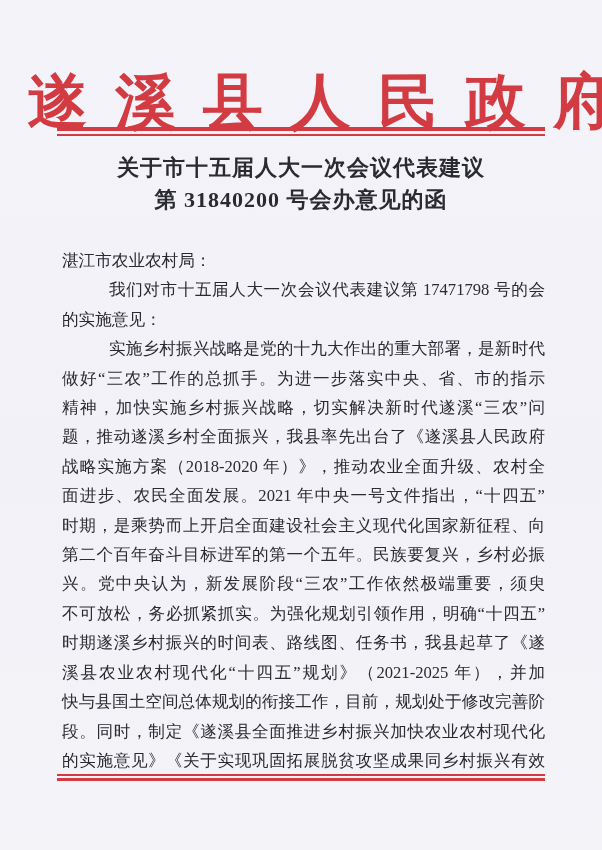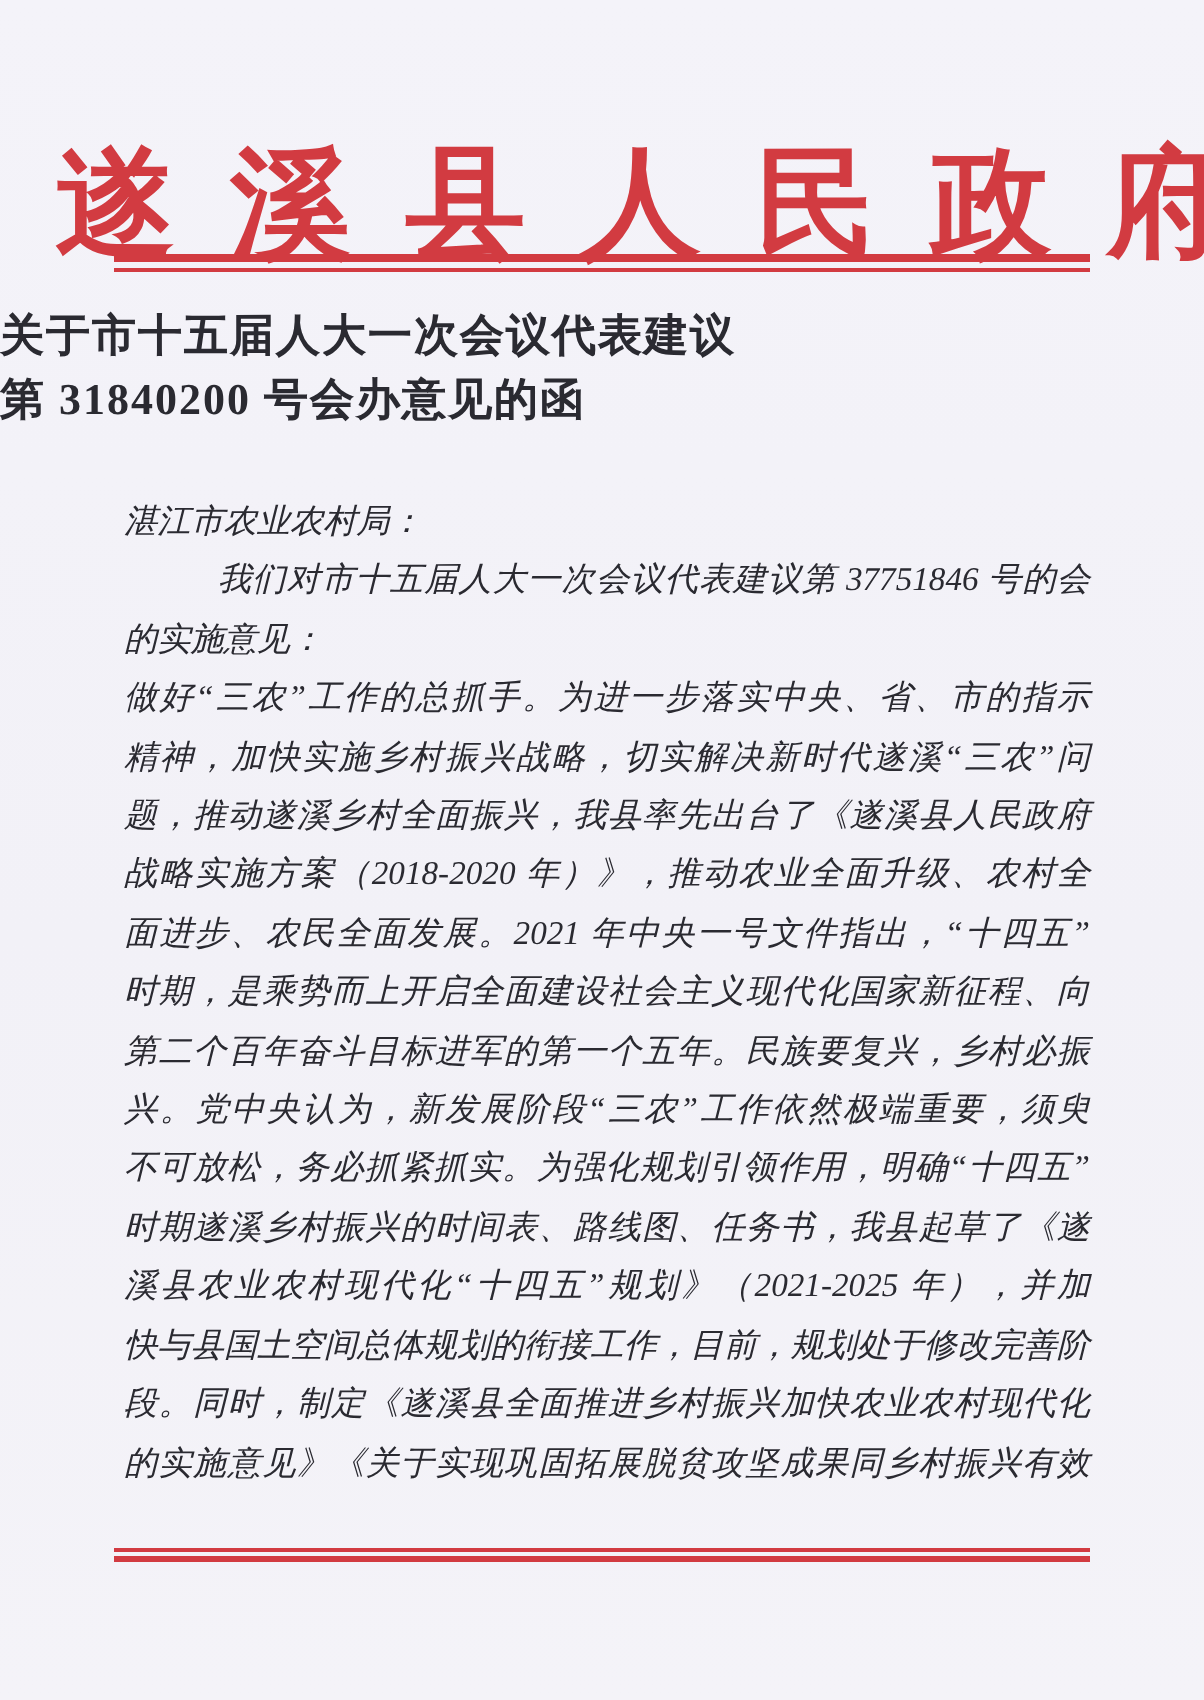--- a/index.html
+++ b/index.html
@@ -27,52 +27,54 @@
     border-top:4px solid var(--accent,#d23b41);
     border-bottom:2px solid var(--accent,#d23b41);
   }
   .rule-foot {
     top:774px; height:2px;
     border-top:2px solid var(--accent,#d23b41);
     border-bottom:3px solid var(--accent,#d23b41);
   }
   .doc-title {
     position:absolute; top:152px; left:0; right:0;
+    text-align:center;
     font-weight:bold;
     font-size:22px; line-height:32px;
     letter-spacing:1px;
     color:var(--ink,#2a2a31);
   }
   .body-block {
     position:absolute; top:246px; left:62px; width:483px;
     font-size:16.6px; line-height:29.4px;
     color:var(--ink,#2a2a31);
   }
-  .b-line { text-align:justify;font-style:italic; }
+  .b-line { text-align:justify; }
   .b-line.stretch { text-align-last:justify; text-justify:inter-character; }
   .b-line.indent { text-indent:47px; }
 </style>
 </head>
 <body>
 
 <div class="page" style="background-color: rgb(243, 242, 248);">
 
   <div class="org-name">遂溪县人民政府</div>
 
   <div class="rule rule-head"></div>
 
   <div class="doc-title">
     <div class="t-line">关于市十五届人大一次会议代表建议</div>
     <div class="t-line">第 31840200 号会办意见的函</div>
   </div>
 
   <div class="body-block">
       <div class="b-line">湛江市农业农村局：</div>
-      <div class="b-line indent stretch">我们对市十五届人大一次会议代表建议第 37751846 号的会</div>
+      <div class="b-line indent stretch">我们对市十五届人大一次会议代表建议第 17471798 号的会</div>
       <div class="b-line">的实施意见：</div>
+      <div class="b-line indent stretch">实施乡村振兴战略是党的十九大作出的重大部署，是新时代</div>
       <div class="b-line stretch">做好“三农”工作的总抓手。为进一步落实中央、省、市的指示</div>
       <div class="b-line stretch">精神，加快实施乡村振兴战略，切实解决新时代遂溪“三农”问</div>
       <div class="b-line stretch">题，推动遂溪乡村全面振兴，我县率先出台了《遂溪县人民政府</div>
       <div class="b-line stretch">战略实施方案（2018-2020 年）》，推动农业全面升级、农村全</div>
       <div class="b-line stretch">面进步、农民全面发展。2021 年中央一号文件指出，“十四五”</div>
       <div class="b-line stretch">时期，是乘势而上开启全面建设社会主义现代化国家新征程、向</div>
       <div class="b-line stretch">第二个百年奋斗目标进军的第一个五年。民族要复兴，乡村必振</div>
       <div class="b-line stretch">兴。党中央认为，新发展阶段“三农”工作依然极端重要，须臾</div>
       <div class="b-line stretch">不可放松，务必抓紧抓实。为强化规划引领作用，明确“十四五”</div>
       <div class="b-line stretch">时期遂溪乡村振兴的时间表、路线图、任务书，我县起草了《遂</div>

